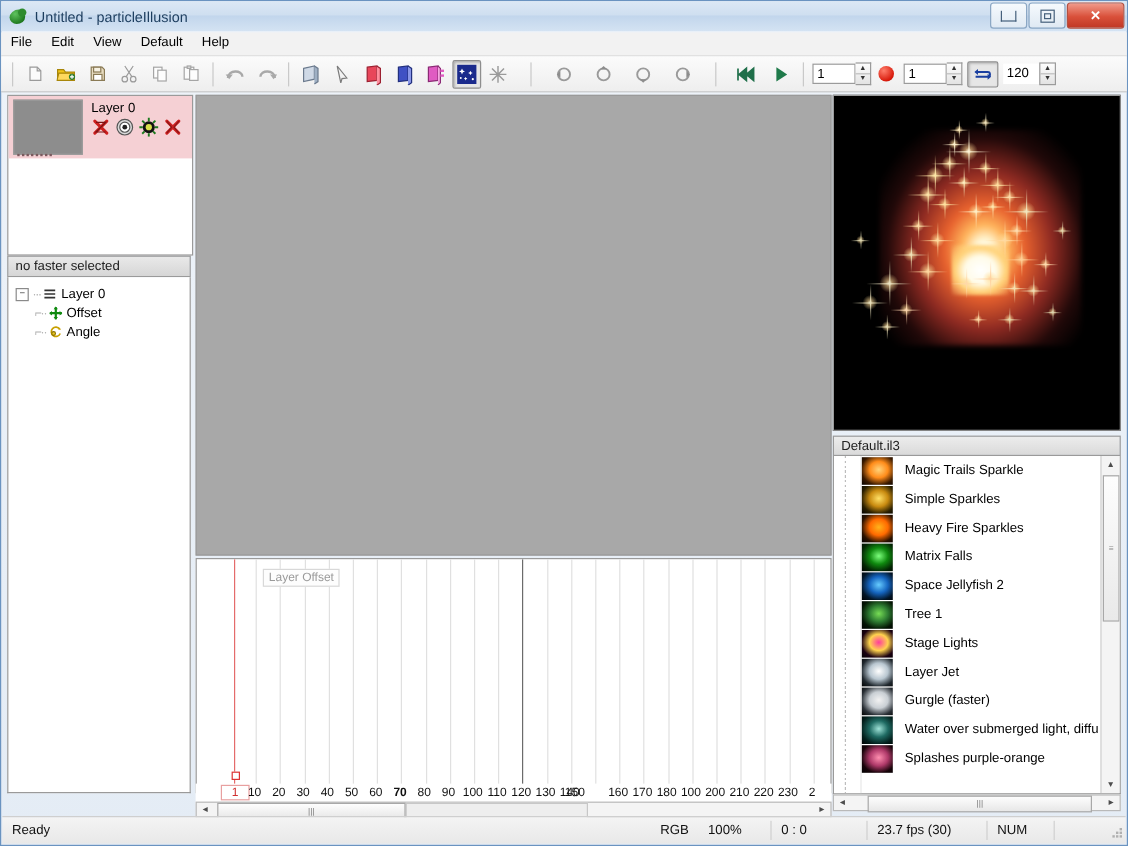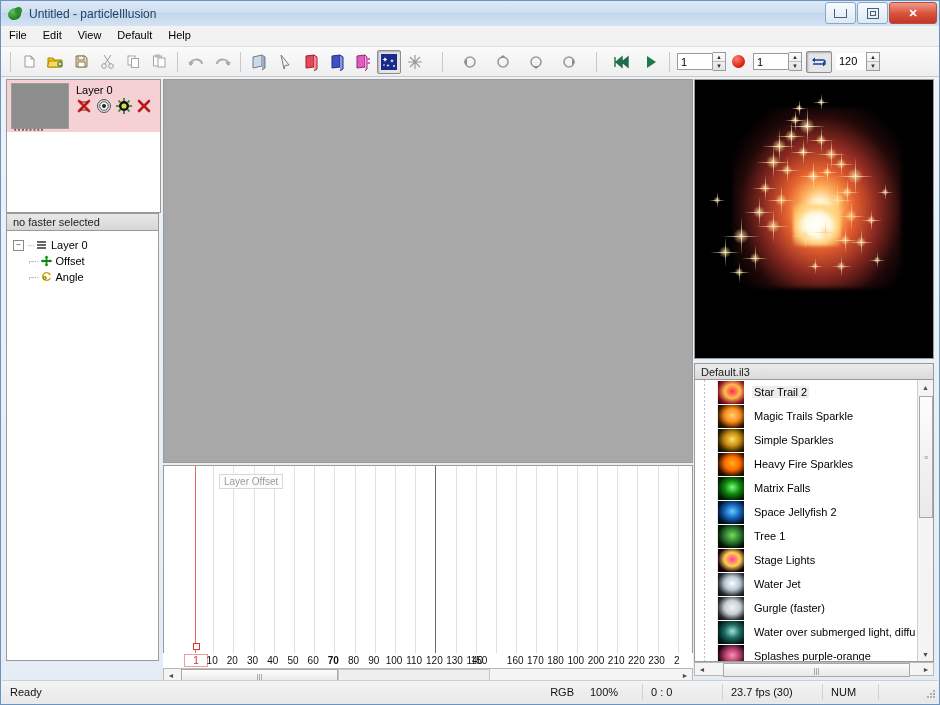--- a/index.html
+++ b/index.html
@@ -630,24 +630,20 @@
         <div style="position: absolute; left: 122px; top: 18px; width: 8px; height: 8px; background: radial-gradient(circle, rgb(239, 228, 192) 0%, rgba(255, 220, 150, 0.55) 22%, rgba(255, 190, 110, 0) 62%);"></div>
         <div style="position: absolute; left: 117.6px; top: 21.5px; width: 16.8px; height: 1px; background: linear-gradient(90deg, rgba(255, 240, 200, 0) 0%, rgb(239, 228, 192) 50%, rgba(255, 240, 200, 0) 100%);"></div>
         <div style="position: absolute; left: 125.5px; top: 13.6px; width: 1px; height: 16.8px; background: linear-gradient(rgba(255, 240, 200, 0) 0%, rgb(239, 228, 192) 50%, rgba(255, 240, 200, 0) 100%);"></div>
       </div>
   </div>
 
   <div class="libhdr">Default.il3</div>
   <div class="libpanel">
     <div class="lib-leftstrip"></div>
     <div class="lib-list" id="lib-list">
-        <div class="lib-row selected">
-          <div class="lib-thumb" style="background: radial-gradient(at 55% 45%, rgb(255, 45, 85) 0%, rgb(255, 190, 77) 38%, rgb(138, 15, 36) 72%, rgb(0, 0, 0) 100%);"></div>
-          <div class="lib-name">Star Trail 2</div>
-        </div>
         <div class="lib-row">
           <div class="lib-thumb" style="background: radial-gradient(at 55% 45%, rgb(255, 211, 122) 0%, rgb(255, 140, 26) 38%, rgb(58, 26, 0) 72%, rgb(0, 0, 0) 100%);"></div>
           <div class="lib-name">Magic Trails Sparkle</div>
         </div>
         <div class="lib-row">
           <div class="lib-thumb" style="background: radial-gradient(at 55% 45%, rgb(255, 224, 102) 0%, rgb(201, 139, 16) 38%, rgb(42, 31, 0) 72%, rgb(0, 0, 0) 100%);"></div>
           <div class="lib-name">Simple Sparkles</div>
         </div>
         <div class="lib-row">
           <div class="lib-thumb" style="background: radial-gradient(at 55% 45%, rgb(255, 178, 26) 0%, rgb(255, 106, 0) 38%, rgb(43, 18, 0) 72%, rgb(0, 0, 0) 100%);"></div>
@@ -664,21 +660,21 @@
         <div class="lib-row">
           <div class="lib-thumb" style="background: radial-gradient(at 55% 45%, rgb(119, 221, 85) 0%, rgb(46, 125, 50) 38%, rgb(4, 22, 4) 72%, rgb(0, 0, 0) 100%);"></div>
           <div class="lib-name">Tree 1</div>
         </div>
         <div class="lib-row">
           <div class="lib-thumb" style="background: radial-gradient(at 55% 45%, rgb(255, 61, 158) 0%, rgb(255, 210, 77) 38%, rgb(26, 0, 16) 72%, rgb(0, 0, 0) 100%);"></div>
           <div class="lib-name">Stage Lights</div>
         </div>
         <div class="lib-row">
           <div class="lib-thumb" style="background: radial-gradient(at 55% 45%, rgb(255, 255, 255) 0%, rgb(184, 198, 208) 38%, rgb(32, 40, 46) 72%, rgb(0, 0, 0) 100%);"></div>
-          <div class="lib-name">Water Jet</div>
+          <div class="lib-name">Layer Jet</div>
         </div>
         <div class="lib-row">
           <div class="lib-thumb" style="background: radial-gradient(at 55% 45%, rgb(242, 242, 242) 0%, rgb(201, 207, 212) 38%, rgb(42, 48, 54) 72%, rgb(0, 0, 0) 100%);"></div>
           <div class="lib-name">Gurgle (faster)</div>
         </div>
         <div class="lib-row">
           <div class="lib-thumb" style="background: radial-gradient(at 55% 45%, rgb(159, 227, 216) 0%, rgb(31, 107, 99) 38%, rgb(3, 32, 29) 72%, rgb(0, 0, 0) 100%);"></div>
           <div class="lib-name">Water over submerged light, diffu</div>
         </div>
         <div class="lib-row">

